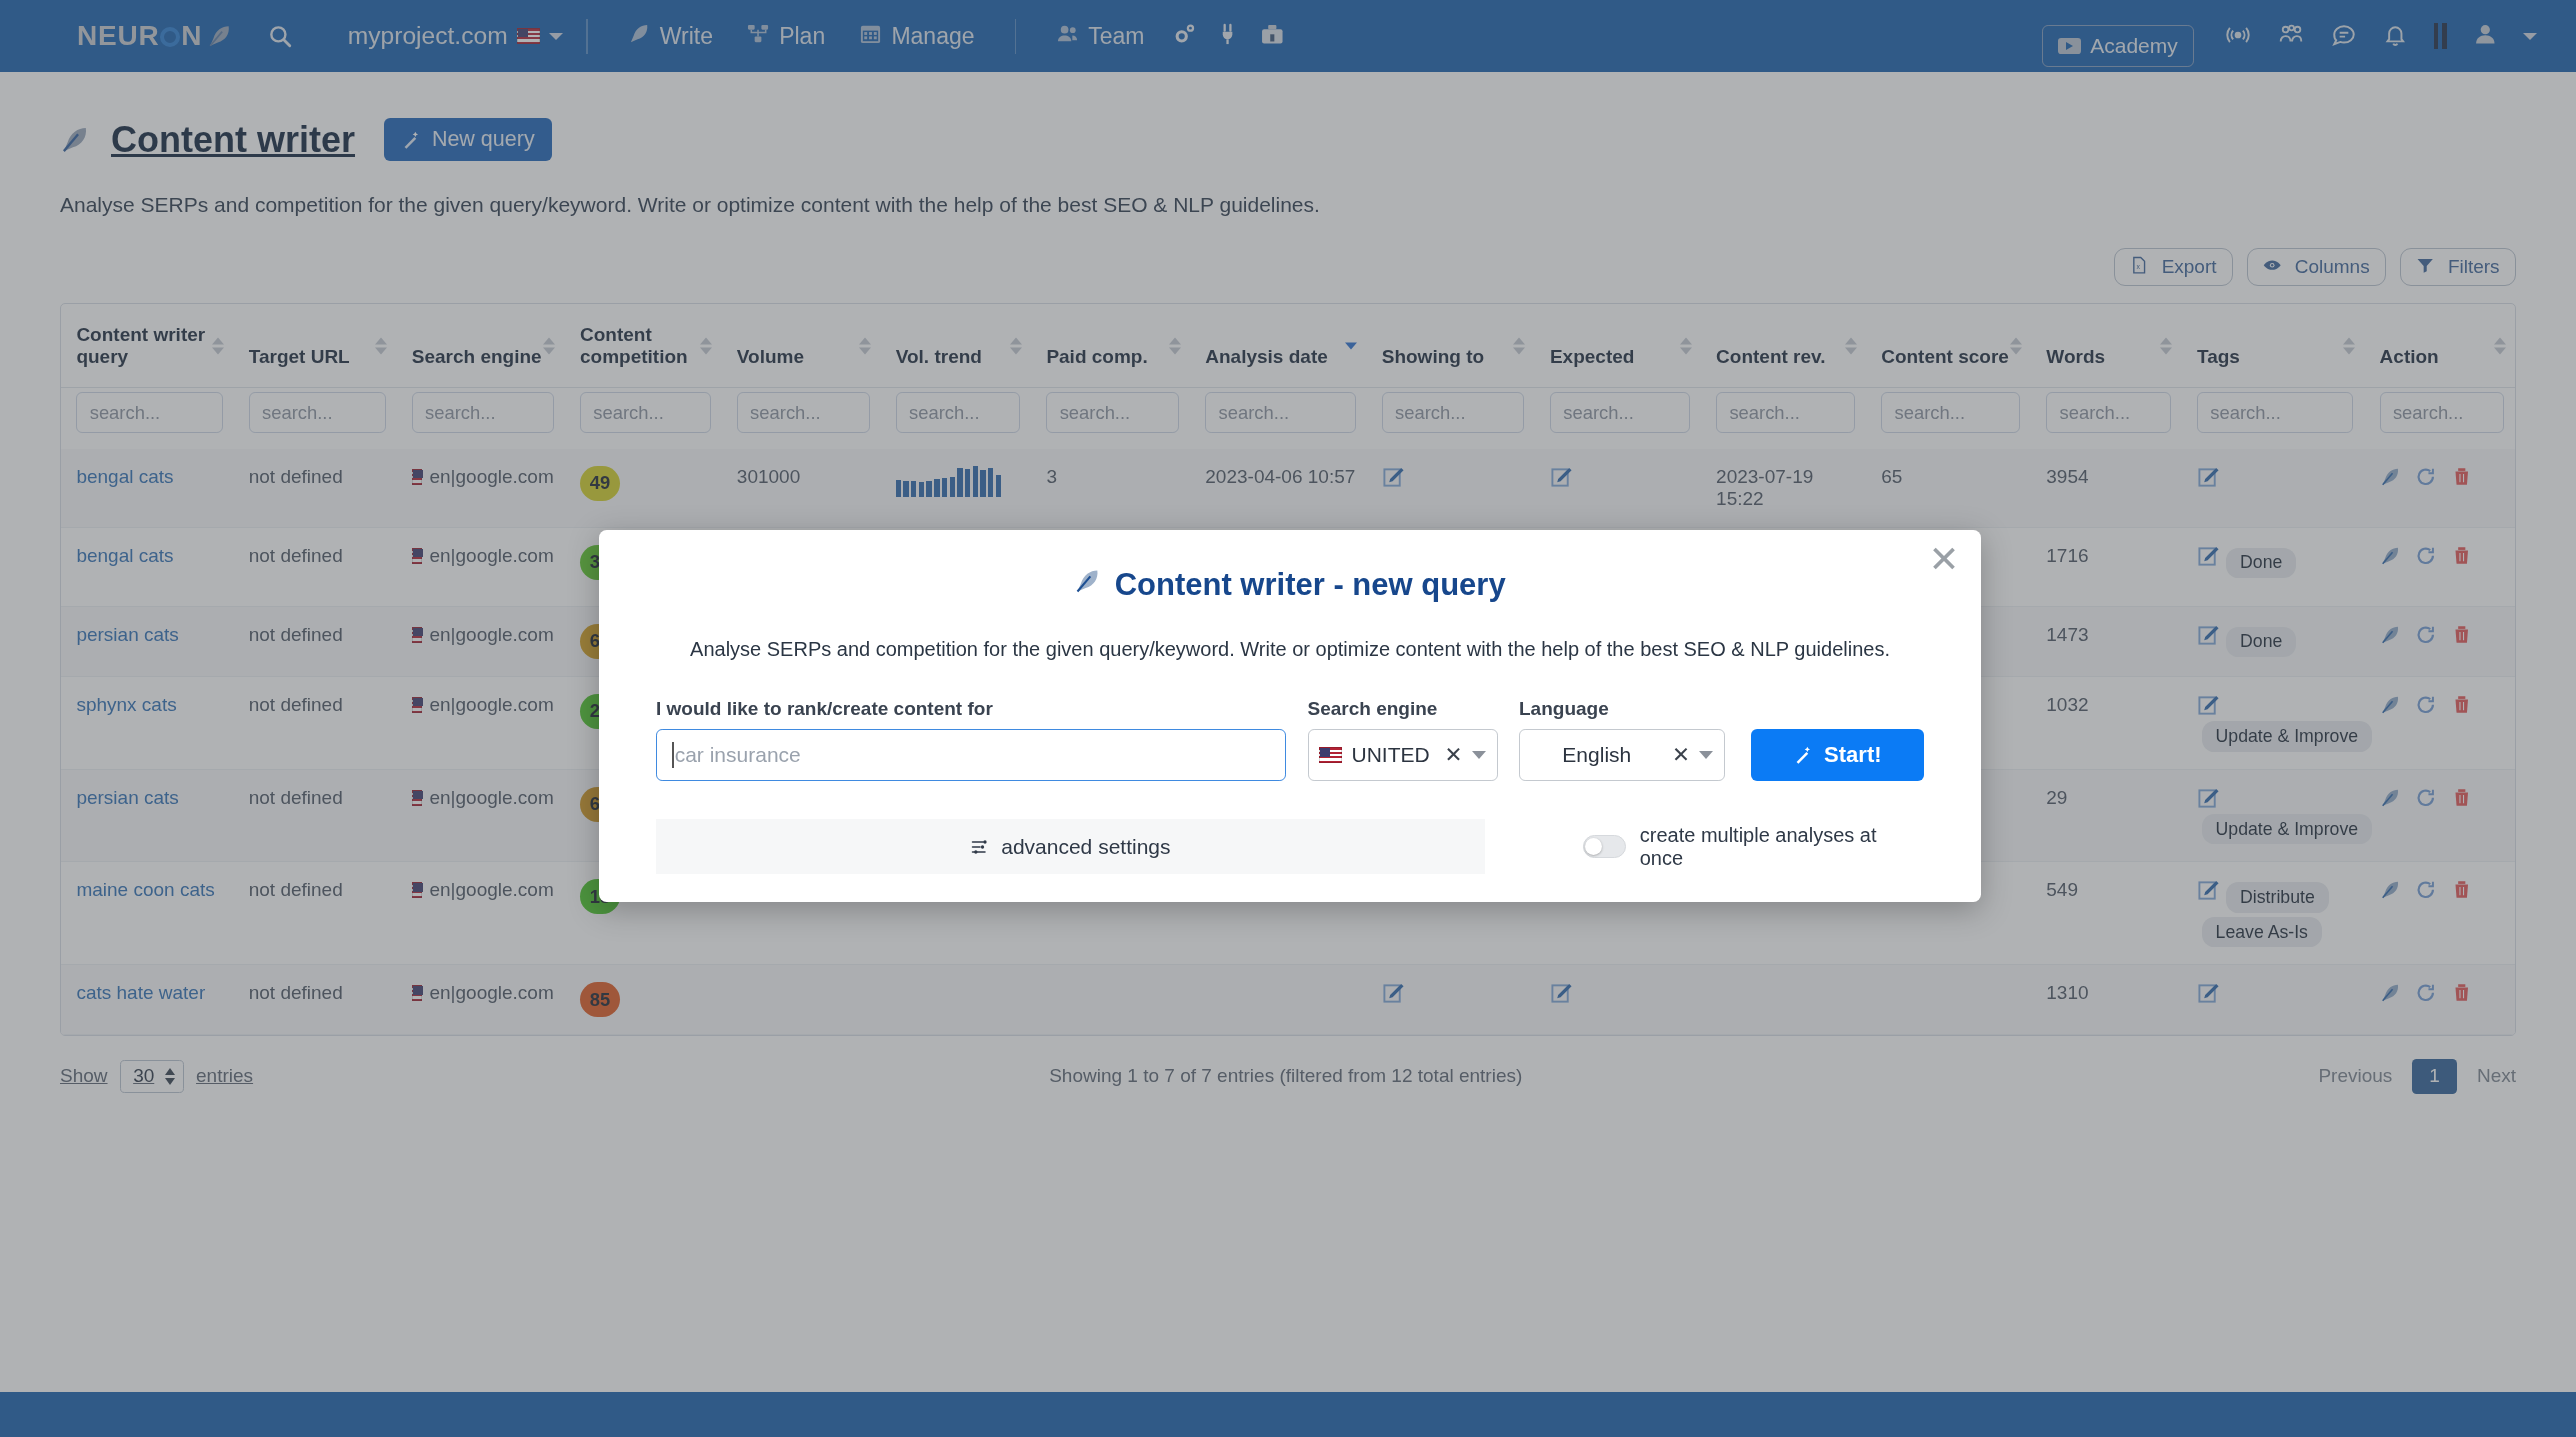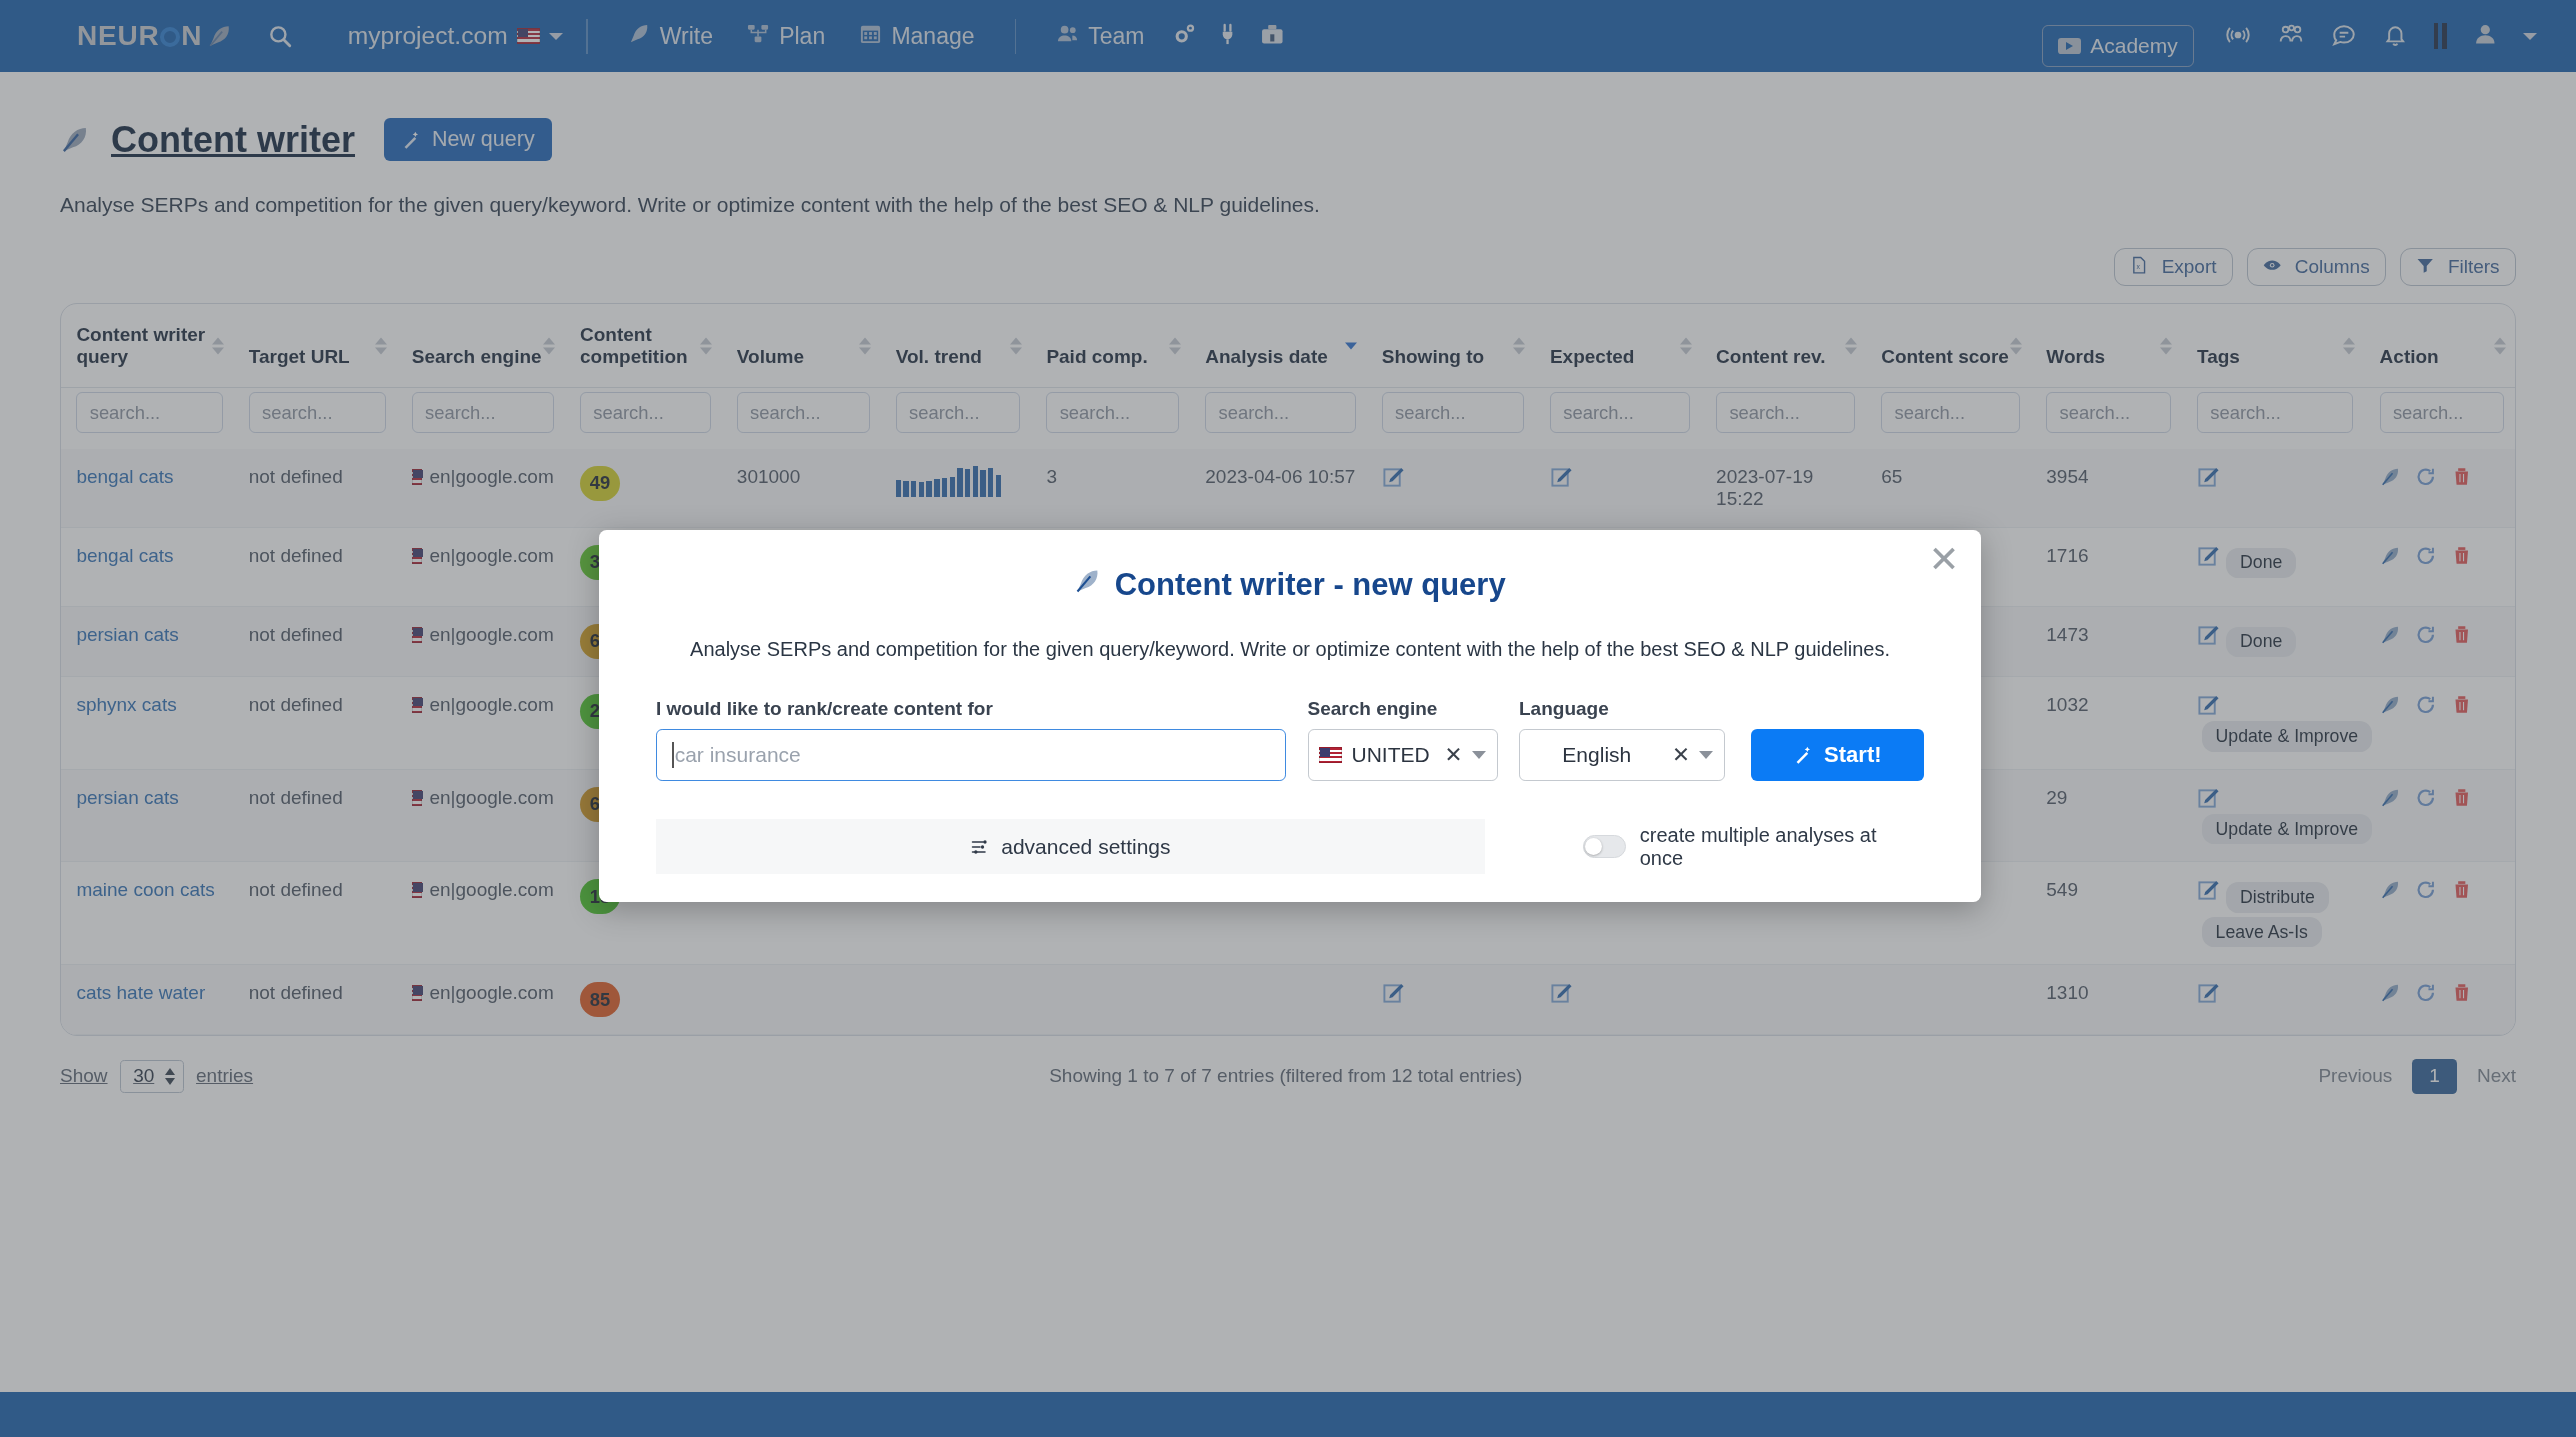--- a/index.html
+++ b/index.html
@@ -98,21 +98,21 @@
 
   .toolbar { display:flex; justify-content:flex-end; gap: 14px; margin-top: 31px; }
   .tb-btn {
     border: 1.5px solid #b9c3cf; border-radius: 11px; background: transparent;
     padding: 7px 15.4px; font-size: 19px; color:#3b6399;
     display:flex; gap: 13px;
   }
 
   
   .table-wrap {
-    margin-top: 17px; border: 1.5px solid #d7dde5; border-radius: 17px;
+    margin-top: 17px; border: 1.5px solid #d7dde5; border-radius: 5px;
     background: #fff; overflow: hidden;
   }
   table { width: 100%; border-collapse: collapse; table-layout: fixed; }
   thead th {
     text-align: left; vertical-align: bottom;
     font-size: 19px; font-weight: 700; color: #1d2b3e;
     padding: 20px 10.8px 18.4px 15.4px;
     border-bottom: 1.5px solid #dfe4ea;
     position: relative;
   }

